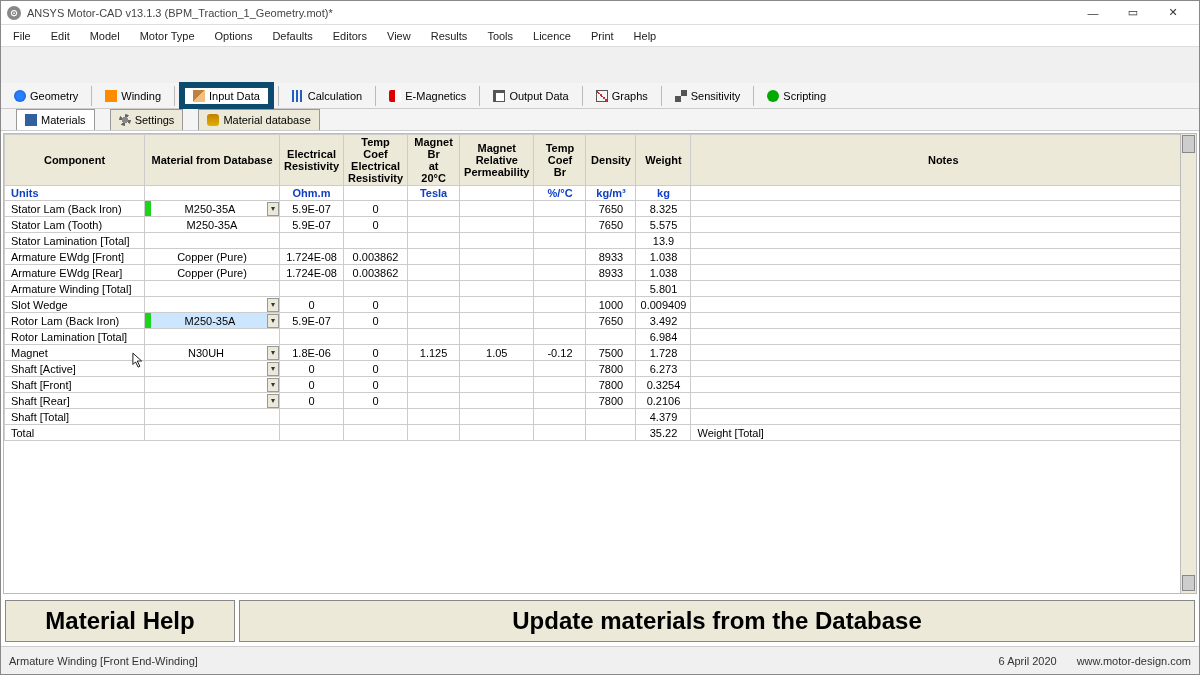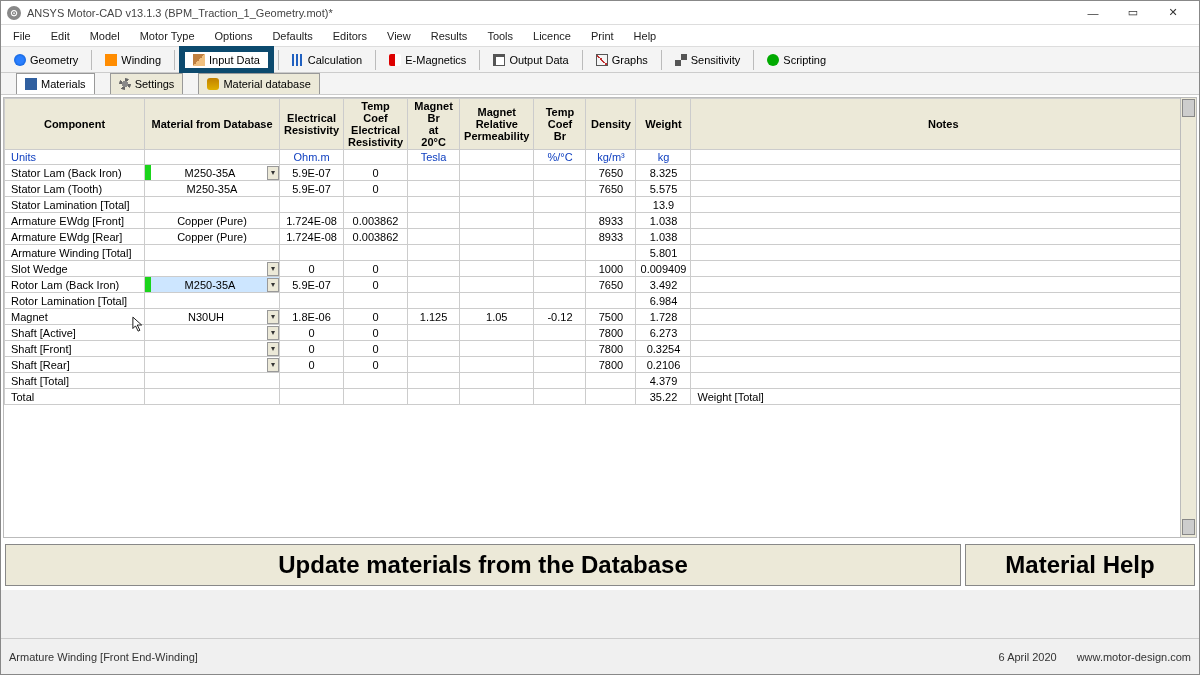--- a/index.html
+++ b/index.html
@@ -5,21 +5,21 @@
   * { box-sizing: border-box; font-family: Tahoma, Arial, sans-serif; }
   body { margin: 0; padding: 0; background: #fff; font-size: 11px; }
   .window { width: 1200px; height: 675px; display: flex; flex-direction: column; border: 1px solid #888; background: #f0f0f0; }
   .titlebar { height: 24px; background: #fff; display: flex; align-items: center; padding: 0 6px; border-bottom: 1px solid #ddd; }
   .titlebar .icon { width: 14px; height: 14px; border-radius: 50%; background: #888; margin-right: 6px; display: flex; align-items: center; justify-content: center; color: #fff; font-size: 9px; font-weight: bold; }
   .titlebar .title { flex: 1; color: #444; }
   .winbtns { display: flex; gap: 0; }
   .winbtn { width: 40px; height: 22px; display: flex; align-items: center; justify-content: center; color: #333; }
   .menubar { height: 22px; background: #fff; display: flex; align-items: center; padding: 0 4px; gap: 4px; border-bottom: 1px solid #ddd; }
   .menubar span { padding: 3px 8px; color: #222; }
-  .toolbar { height: 26px; background: #f4f4f4; display: flex; align-items: center; padding: 2px 4px; gap: 2px; border-bottom: 1px solid #ccc; }
+  .toolbar { height: 26px; background: #f4f4f4; display: flex; align-items: center; padding: 2px 4px; gap: 2px; border-bottom: 1px solid #ccc; margin-top: 36px; }
   .tbtn { display: flex; align-items: center; padding: 2px 8px; border: 1px solid transparent; gap: 4px; }
   .tbtn.active { background: #fff; border: 6px solid #0c4a6e; }
   .tbtn .ticon { width: 12px; height: 12px; }
   .sep { width:1px; height:20px; background:#bbb; margin:0 2px; }
   .ic-blue { background: radial-gradient(circle,#2a7fff 40%,#0050c0); border-radius:50%; }
   .ic-orange { background:#ff8c00; }
   .ic-pencil { background:linear-gradient(135deg,#c08040 50%,#f0c080 50%); }
   .ic-bars { background:repeating-linear-gradient(90deg,#2060c0 0 2px,transparent 2px 4px); }
   .ic-mag { background:linear-gradient(90deg,#d00 50%,#fff 50%); border-radius:2px; }
   .ic-grid { background:#fff; border:1px solid #555; box-shadow:inset 2px 0 #555, inset 0 2px #555; }
@@ -33,41 +33,41 @@
   .ic-box { background:#3060a0; }
   .ic-gear { background:radial-gradient(circle,#888 40%,transparent 41%),conic-gradient(#666 0 12%,transparent 0 25%,#666 0 37%,transparent 0 50%,#666 0 62%,transparent 0 75%,#666 0 87%,transparent 0); border-radius:50%; }
   .ic-db { background:linear-gradient(#c08000,#e0b000); border-radius:3px; }
   .content { flex:1; background:#fff; display:flex; flex-direction:column; overflow:hidden; }
   .gridwrap { flex:1; overflow:auto; position:relative; margin:2px; border:1px solid #bbb; }
   table.grid { border-collapse: collapse; width: 100%; background:#fff; }
   table.grid th, table.grid td { border: 1px solid #ccc; padding: 1px 4px; height: 16px; white-space: nowrap; font-size: 11px; overflow: hidden; }
   table.grid th { background: #ece9d8; font-weight: bold; color:#000; text-align:center; vertical-align: middle; }
   table.grid td { text-align: center; }
   table.grid td.left { text-align: left; padding-left:6px; }
-  tr.units td, tr.units th { color: #1040c0; font-weight: normal; height:14px; }
+  tr.units td, tr.units th { color: #1040c0; font-weight: bold; height:14px; }
   .c-comp { width: 140px; }
   .c-mat { width: 135px; }
   .c-er { width: 60px; }
   .c-tc { width: 60px; }
   .c-br { width: 52px; }
   .c-mp { width: 68px; }
   .c-tcb { width: 52px; }
   .c-den { width: 50px; }
   .c-wt { width: 55px; }
   .c-notes { }
   .matcell { display:flex; align-items:center; height:15px; }
   .swatch { width:6px; height:15px; margin-right:2px; }
   .swatch.g { background:#1bd41b; }
   .mval { flex:1; text-align:center; }
   .dd { width:12px; height:14px; background:#ece9d8; border:1px solid #999; display:flex; align-items:center; justify-content:center; font-size:8px; color:#333; }
   .selected { background:#cde6ff; }
   .bigbtns { display:flex; height:42px; margin:4px; gap:4px; }
   .bigbtn { flex:1; background:#ece9d8; border:1px solid #888; display:flex; align-items:center; justify-content:center; font-size:24px; font-weight:bold; color:#000; }
   .bigbtn.help { flex:0 0 230px; }
-  .statusbar { height:36px; background:#f0f0f0; border-top:1px solid #ccc; display:flex; align-items:center; padding:0 8px; font-size:11px; color:#333;margin-top:48px; }
+  .statusbar { height:28px; background:#f0f0f0; border-top:1px solid #ccc; display:flex; align-items:center; padding:0 8px; font-size:11px; color:#333; }
   .statusbar .fill { flex:1; }
   .cursor { position:absolute; left:128px; top:218px; width:14px; height:18px; pointer-events:none; z-index:10; }
   .gridscroll { position:absolute; right:0; top:0; bottom:0; width:16px; background:#ece9d8; border-left:1px solid #bbb; }
   .gridscroll .thumb { height:18px; background:#cdcdcd; border:1px solid #888; margin:1px; }
   .gridscroll .thumb.bot { position:absolute; bottom:1px; left:0; right:0; height:16px; }
 </style>
 </head>
 <body>
 
 <div class="window">
@@ -444,22 +444,22 @@
       <div class="gridscroll">
         <div class="thumb"></div>
         <div class="thumb bot"></div>
       </div>
       <svg class="cursor" viewBox="0 0 16 20">
           <path d="M1 1 L1 14 L4 11 L7 17 L9 16 L6 10 L11 10 Z" fill="#fff" stroke="#000" stroke-width="1"></path>
         </svg>
     </div>
 
     <div class="bigbtns">
+      <div class="bigbtn help">Material Help</div>
       <div class="bigbtn">Update materials from the Database</div>
-      <div class="bigbtn help">Material Help</div>
     </div>
   </div>
 
   <div class="statusbar">
     <span>Armature Winding [Front End-Winding]</span>
     <span class="fill"></span>
     <span>6 April 2020</span>
     <span style="width:20px"></span>
     <span>www.motor-design.com</span>
   </div>

